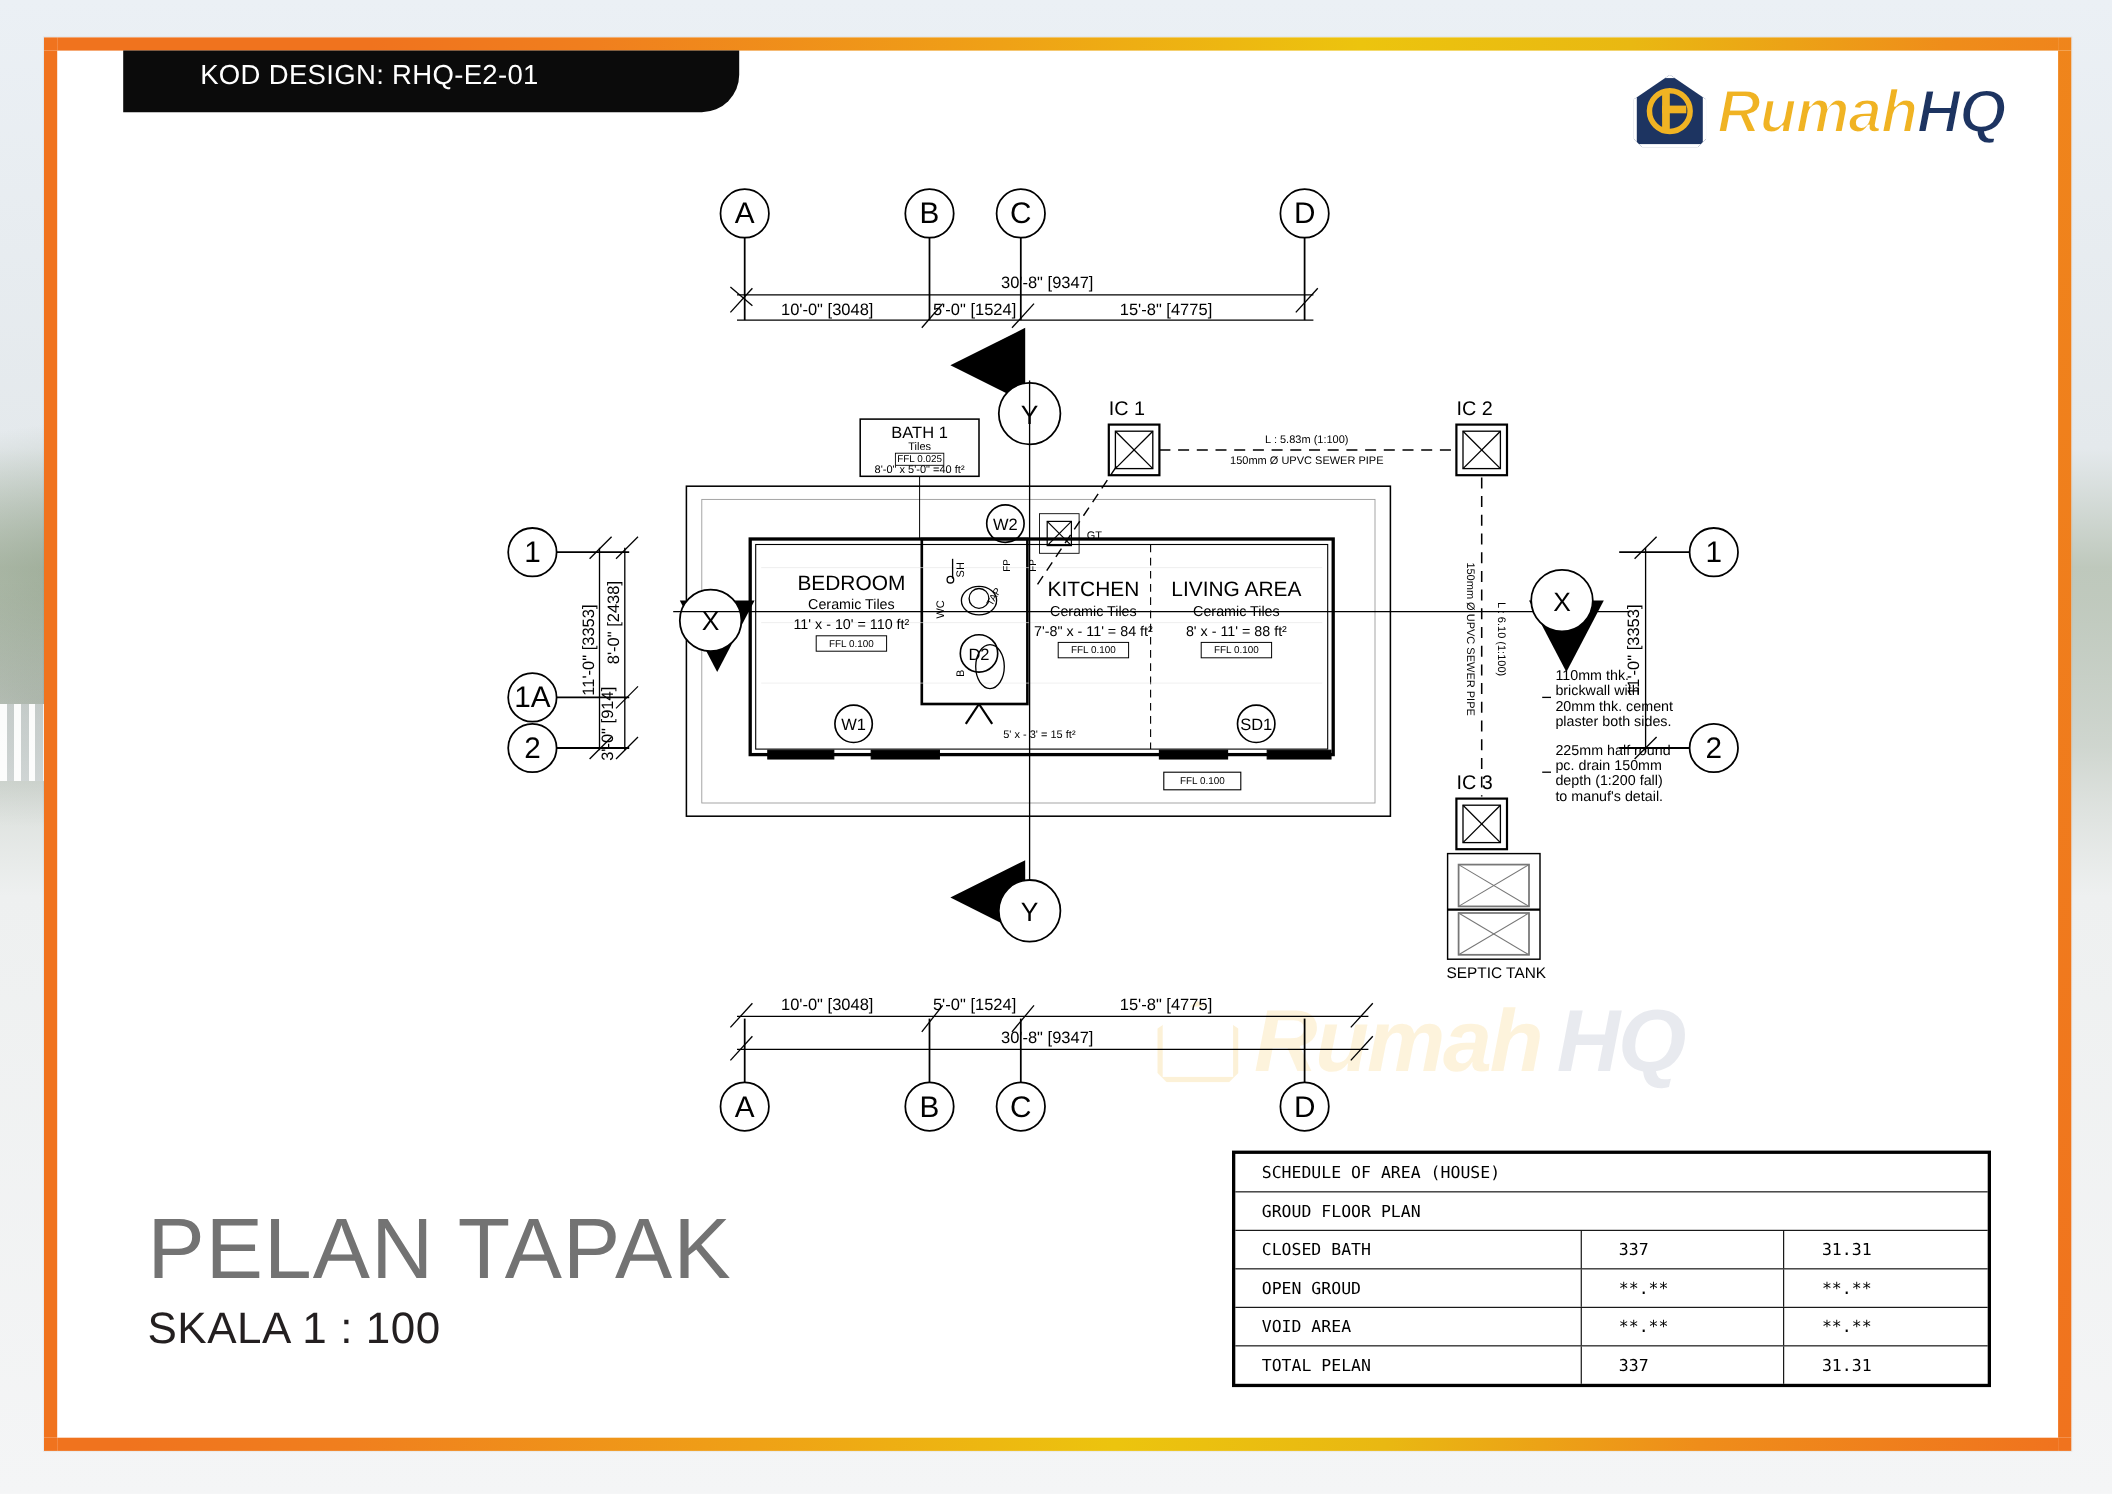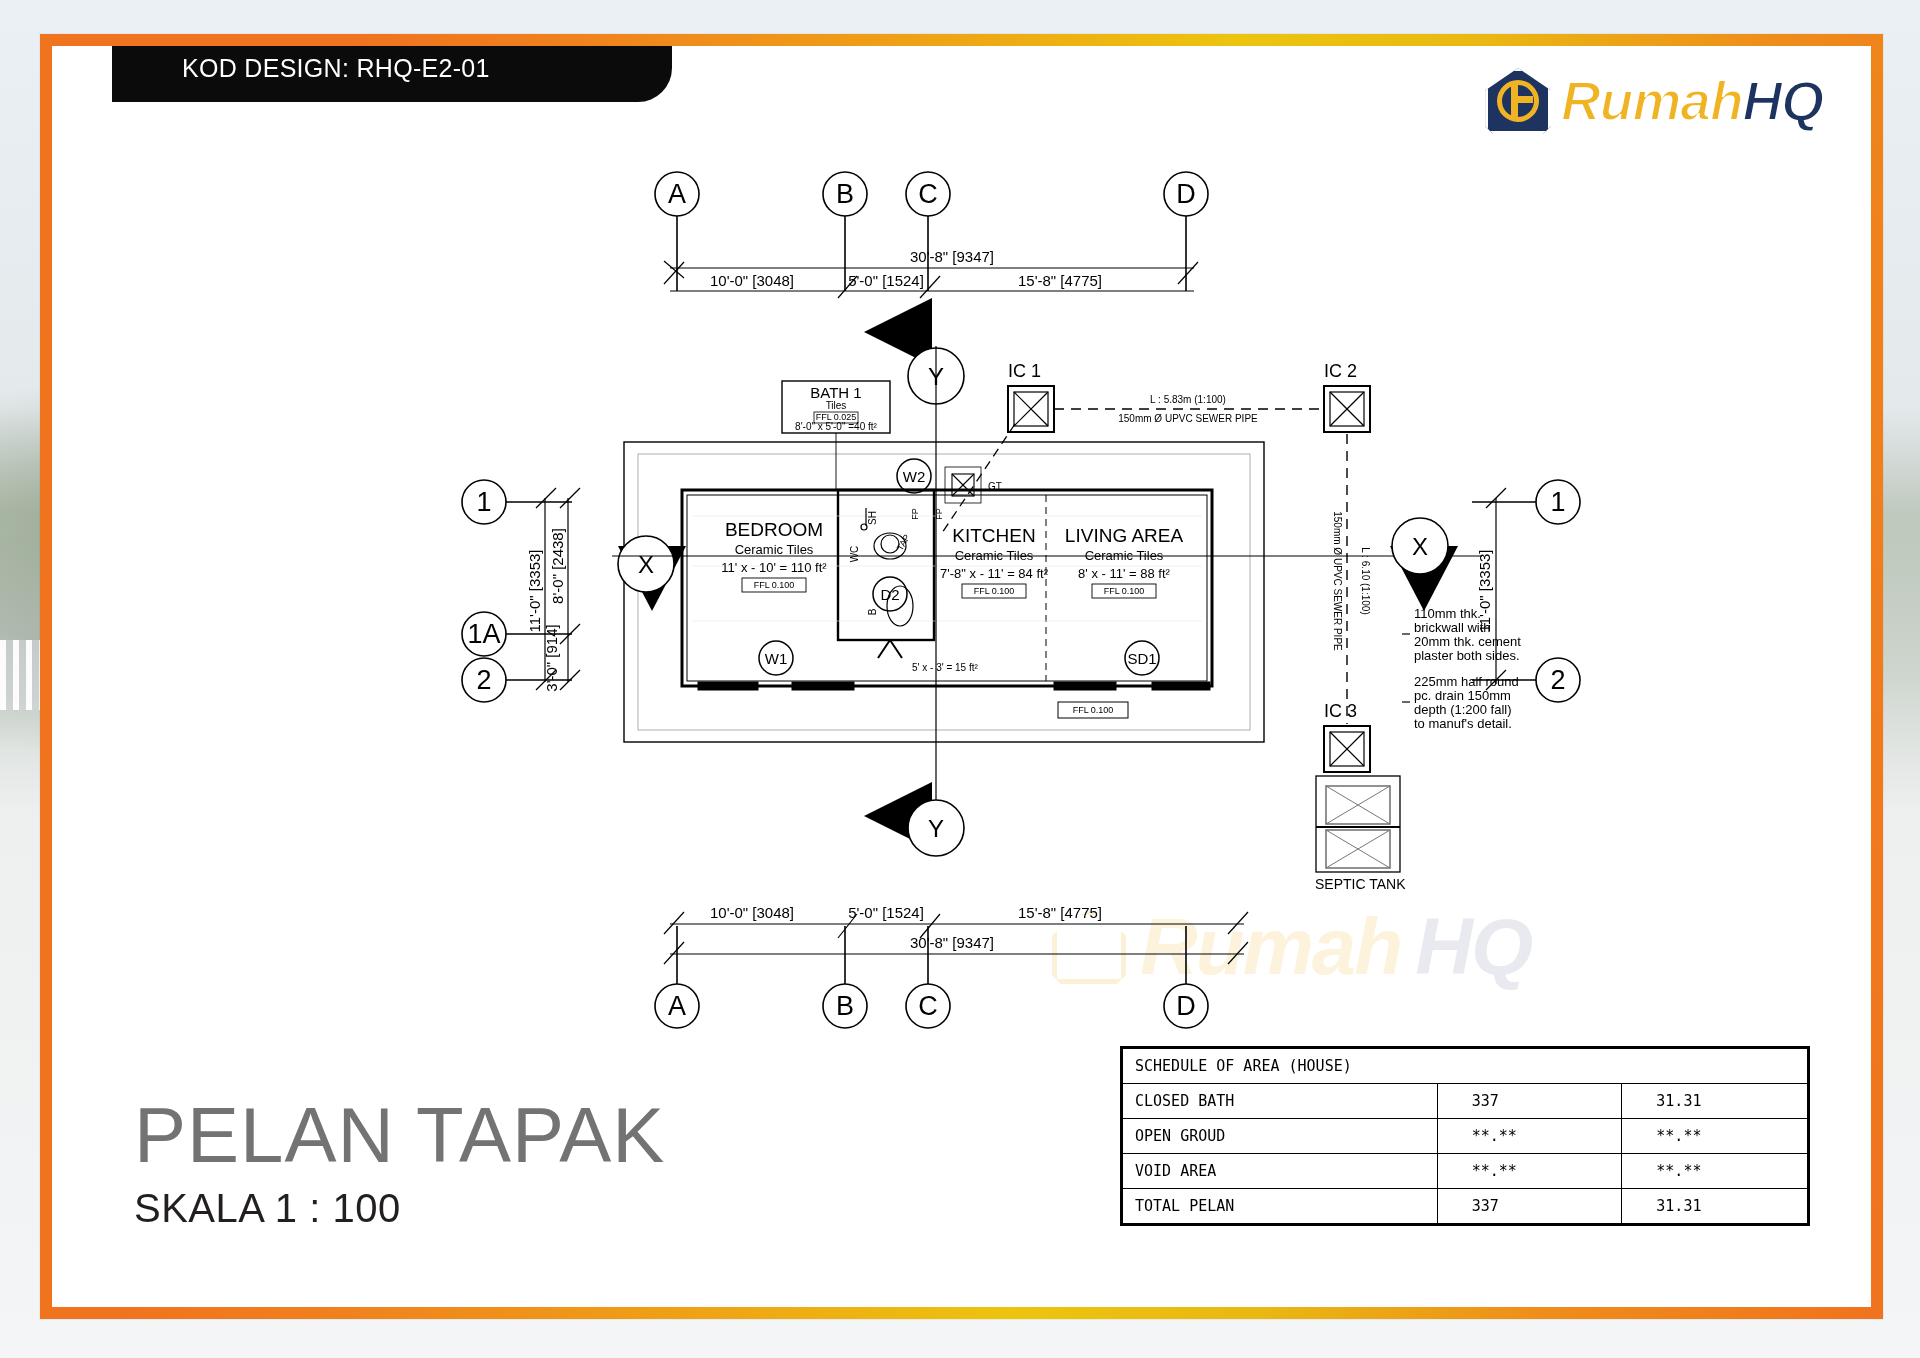--- a/index.html
+++ b/index.html
@@ -92,21 +92,21 @@
   .title-sub { font-size:40px; font-weight:300; color:#231f20; margin-top:12px; letter-spacing:.5px;}
 
   
   .schedule {
     position:absolute; left:1068px; top:1000px; width:690px;
     border:3px solid #000; background:#fff;
     font-family:"DejaVu Sans Mono", monospace; font-size:15px; color:#000;
   }
   .schedule .row { display:flex; border-bottom:1.5px solid #000; }
   .schedule .row:last-child { border-bottom:none; }
-  .schedule .cell { padding:8px 12px; }
+  .schedule .cell { padding:8px 24px; }
   .schedule .full { width:100%; }
   .schedule .c1 { width:46%; border-right:1.5px solid #000; }
   .schedule .c2 { width:27%; border-right:1.5px solid #000; }
   .schedule .c3 { width:27%; }
   .schedule .num { padding-left:34px; }
 
   
   .plan { position:absolute; left:0; top:0; width:1843px; height:1285px; }
   svg.plan-svg { position:absolute; left:0; top:0; }
 
@@ -459,20 +459,23 @@
     <div class="title-block">
       <div class="title-main">PELAN TAPAK</div>
       <div class="title-sub">SKALA 1 : 100</div>
     </div>
 
     <div class="schedule">
       <div class="row">
         <div class="cell full">SCHEDULE OF AREA (HOUSE)</div>
       </div>
       <div class="row">
+        <div class="cell full">GROUD FLOOR PLAN</div>
+      </div>
+      <div class="row">
         <div class="cell c1">CLOSED BATH</div>
         <div class="cell c2 num">337</div>
         <div class="cell c3 num">31.31</div>
       </div>
       <div class="row">
         <div class="cell c1">OPEN GROUD</div>
         <div class="cell c2 num">**.**</div>
         <div class="cell c3 num">**.**</div>
       </div>
       <div class="row">

